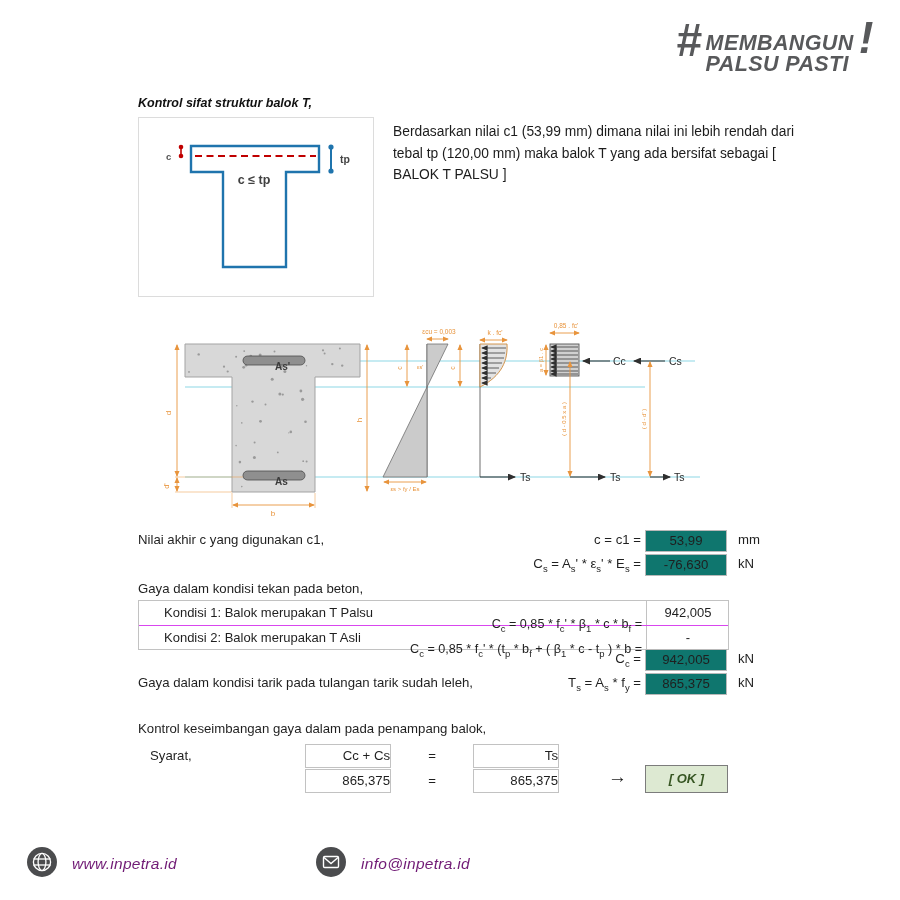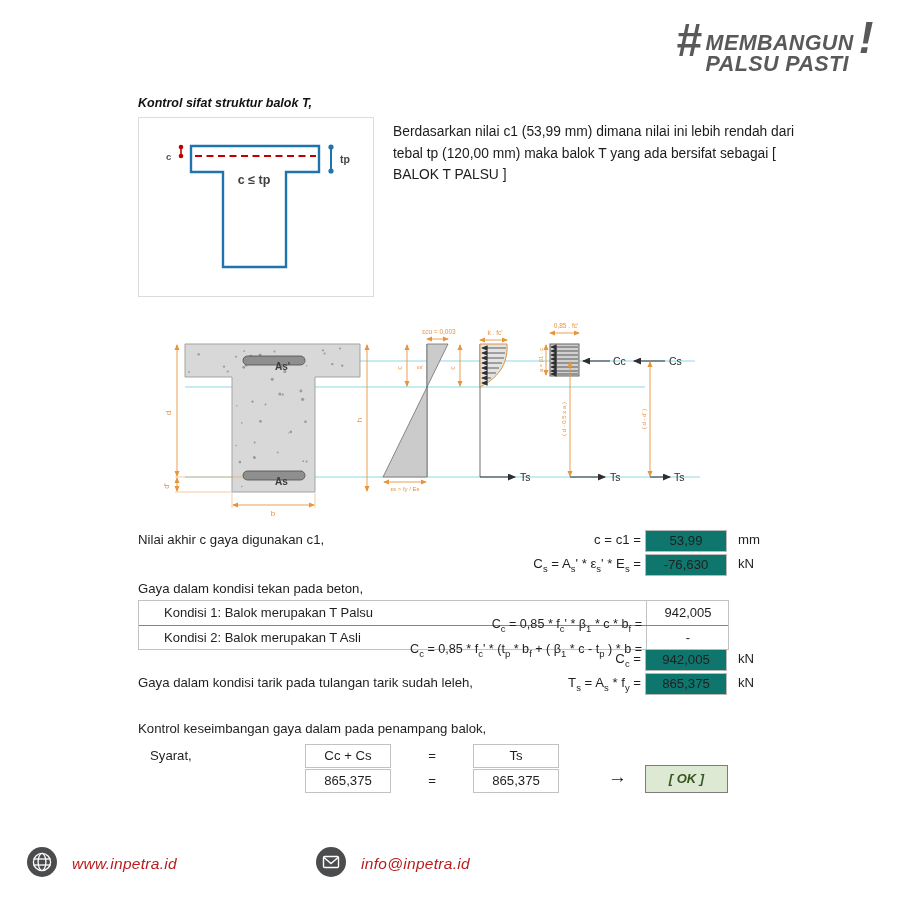--- a/index.html
+++ b/index.html
@@ -32,29 +32,29 @@
   .cond-row{position:relative;height:24px;}
   .cond-row.first{border-bottom:1px solid #d946ef;}
   .cond-row .name{position:absolute;left:25px;top:4px;white-space:nowrap;}
   .cond-row .cformula{position:absolute;left:0;top:4px;width:503px;text-align:right;white-space:nowrap;font-size:12.6px;margin-top:12px;}
   .cond-row .cval{position:absolute;left:507px;top:0;width:82px;height:24px;border-left:1px solid #c2c2c2;
                   text-align:center;line-height:24px;}
   
   .bal-title{position:absolute;left:138px;top:721px;font-size:13.2px;}
   .syarat{position:absolute;left:150px;top:748px;font-size:13.2px;}
   .bbox{position:absolute;width:84px;height:22px;border:1px solid #c2c2c2;background:#fff;
-        text-align:center;line-height:22px;font-size:13.2px;}
+        text-align:right;line-height:22px;font-size:13.2px;}
   .beq{position:absolute;width:30px;text-align:center;font-size:13.2px;}
   .barrow{position:absolute;left:608px;top:766px;font-size:19px;font-weight:bold;color:#1a1a1a;}
   .okbox{position:absolute;left:645px;top:765px;width:81px;height:26px;border:1.5px solid #7c7c7c;
          background:#dde9d2;text-align:center;line-height:26px;font-size:13px;font-weight:bold;
          font-style:italic;color:#375623;}
   
   .footer{position:absolute;left:26px;top:846px;display:flex;align-items:center;gap:14px;}
-  .footer .ftxt{font-size:15.5px;font-style:italic;color:#b91c1c;letter-spacing:.3px;}
+  .footer .ftxt{font-size:15.5px;font-style:italic;color:#701a75;letter-spacing:.3px;}
   .footer .gap{width:110px;}
 </style>
 </head>
 <body>
 
 <div id="page">
 
   <div class="logo">
     <span class="hash">#</span>
     <span class="words">
@@ -245,21 +245,21 @@
       <text x="514" y="53" font-size="10.5" fill="#2b2b2b">Cs</text>
       <line x1="495" y1="50" x2="495" y2="164" stroke="#e8943c" stroke-width="0.9" marker-start="url(#ao)" marker-end="url(#ao)"></line>
       <text x="491" y="107" font-size="6" fill="#e8943c" text-anchor="middle" transform="rotate(-90 491 107)">( d - d' )</text>
       <line x1="495" y1="165" x2="515" y2="165" stroke="#2f2f2f" stroke-width="1" marker-end="url(#adk)"></line>
       <text x="519" y="169" font-size="10.5" fill="#2b2b2b">Ts</text>
     </g>
   </svg>
   </div>
 
   <div class="calc-row" style="top:530px">
-    <span class="desc">Nilai akhir c gaya digunakan c1,</span>
+    <span class="desc">Nilai akhir c yang digunakan c1,</span>
     <span class="formula"><span>c = c1 =</span></span>
     <span class="vbox">53,99</span>
     <span class="unit">mm</span>
   </div>
 
   <div class="calc-row" style="top:554px">
     <span class="formula"><span>C</span><sub>s</sub><span> =  A</span><sub>s</sub><span>' * ε</span><sub>s</sub><span>' * E</span><sub>s</sub><span> =</span></span>
     <span class="vbox">-76,630</span>
     <span class="unit">kN</span>
   </div>

